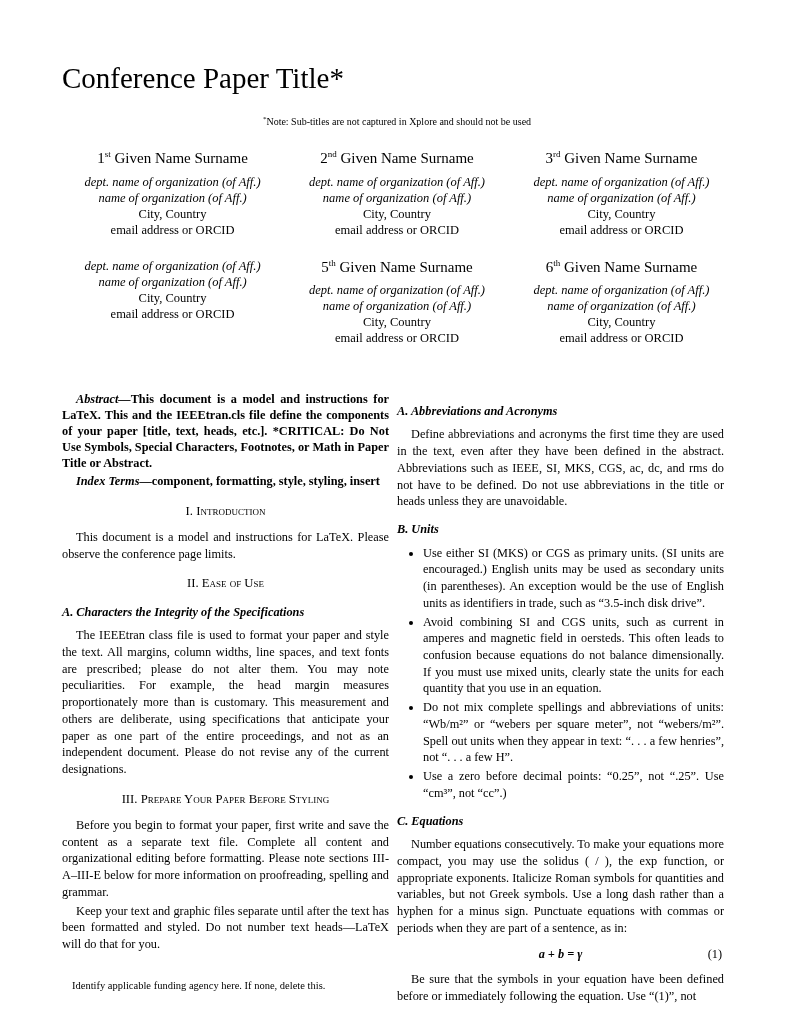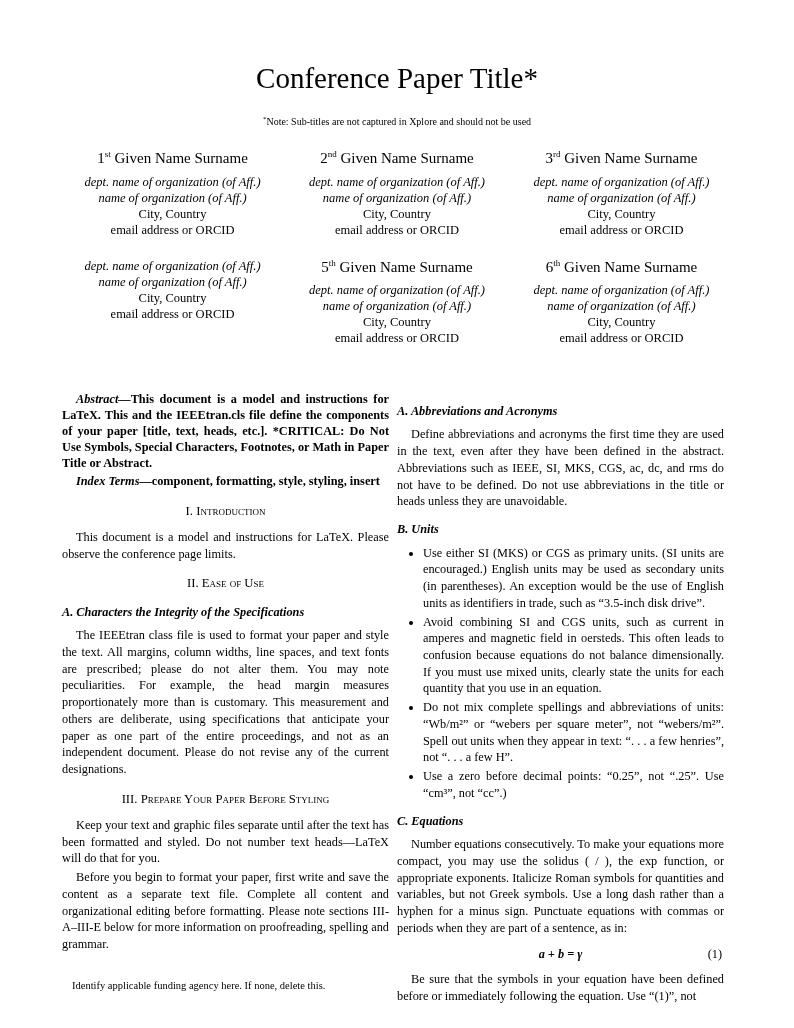--- a/index.html
+++ b/index.html
@@ -3,21 +3,21 @@
 <meta charset="utf-8">
 <style>
   html, body { margin: 0; padding: 0; background: #ffffff; }
   .page {
     width: 794px; height: 1028px; box-sizing: border-box;
     padding: 38px 62px 0 62px; position: relative; overflow: hidden;
     background: #ffffff; color: #000;
     font-family: "Liberation Serif", "DejaVu Serif", serif;
   }
   .title {
-    text-align: center; font-size: 29px; font-weight: normal;
+    text-align: left; font-size: 29px; font-weight: normal;
     margin: 24px 0 0 0;
   }
   .title-note {
     text-align: center; font-size: 10px; margin-top: 20px; font-family: Liberation Serif, serif;
   }
   .title-note sup { font-size: 7px; }
   .authors {
     display: flex; flex-wrap: wrap; justify-content: space-between;
     margin-top: 22px;
   }
@@ -127,22 +127,22 @@
       <p class="index-p"><span class="lead-label">Index Terms—</span><span>component, formatting, style, styling, insert</span></p>
 
       <h2 class="section-heading">I. Introduction</h2>
       <p>This document is a model and instructions for LaTeX. Please observe the conference page limits.</p>
 
       <h2 class="section-heading">II. Ease of Use</h2>
       <h3 class="sub-heading">A. Characters the Integrity of the Specifications</h3>
       <p>The IEEEtran class file is used to format your paper and style the text. All margins, column widths, line spaces, and text fonts are prescribed; please do not alter them. You may note peculiarities. For example, the head margin measures proportionately more than is customary. This measurement and others are deliberate, using specifications that anticipate your paper as one part of the entire proceedings, and not as an independent document. Please do not revise any of the current designations.</p>
 
       <h2 class="section-heading">III. Prepare Your Paper Before Styling</h2>
+      <p>Before you begin to format your paper, first write and save the content as a separate text file. Complete all content and organizational editing before formatting. Please note sections III-A–III-E below for more information on proofreading, spelling and grammar.</p>
       <p>Keep your text and graphic files separate until after the text has been formatted and styled. Do not number text heads—LaTeX will do that for you.</p>
-      <p>Before you begin to format your paper, first write and save the content as a separate text file. Complete all content and organizational editing before formatting. Please note sections III-A–III-E below for more information on proofreading, spelling and grammar.</p>
 
       <div class="footnote">Identify applicable funding agency here. If none, delete this.</div>
 
     </div>
 
     <div class="col">
 
       <h3 class="sub-heading">A. Abbreviations and Acronyms</h3>
       <p>Define abbreviations and acronyms the first time they are used in the text, even after they have been defined in the abstract. Abbreviations such as IEEE, SI, MKS, CGS, ac, dc, and rms do not have to be defined. Do not use abbreviations in the title or heads unless they are unavoidable.</p>
 

